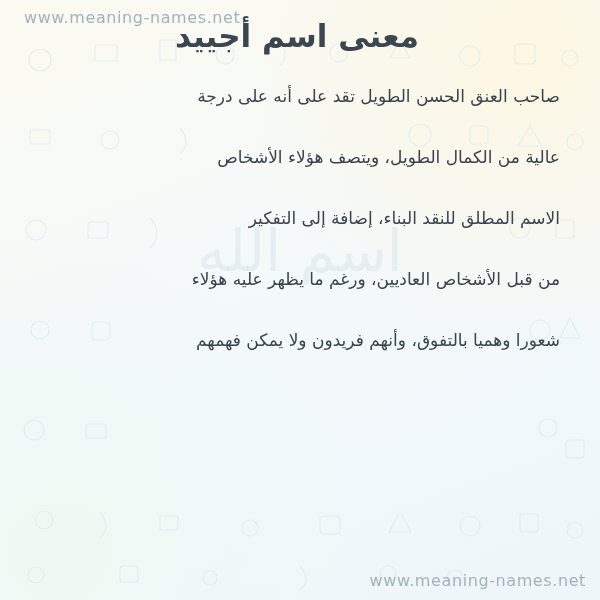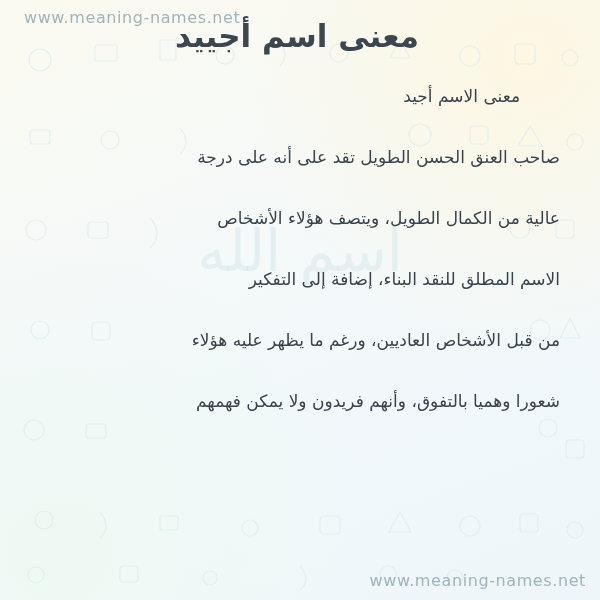--- a/index.html
+++ b/index.html
@@ -171,21 +171,20 @@
   </svg>
 
   <div class="calligraphy">اسم الله</div>
 
   <div class="wm wm-top">www.meaning-names.net</div>
   <div class="wm wm-bottom">www.meaning-names.net</div>
 
   <div class="title">معنى اسم أجييد</div>
 
   <div class="content">
-    <div class="line meta">معنى الاسم أجيد</div>
 
     <div class="body-line">صاحب العنق الحسن الطويل تقد على أنه على درجة</div>
     <div class="body-line">عالية من الكمال الطويل، ويتصف هؤلاء الأشخاص</div>
     <div class="body-line">الاسم المطلق للنقد البناء، إضافة إلى التفكير</div>
     <div class="body-line">من قبل الأشخاص العاديين، ورغم ما يظهر عليه هؤلاء</div>
     <div class="body-line">شعورا وهميا بالتفوق، وأنهم فريدون ولا يمكن فهمهم</div>
   </div>
 
 </div>
 

